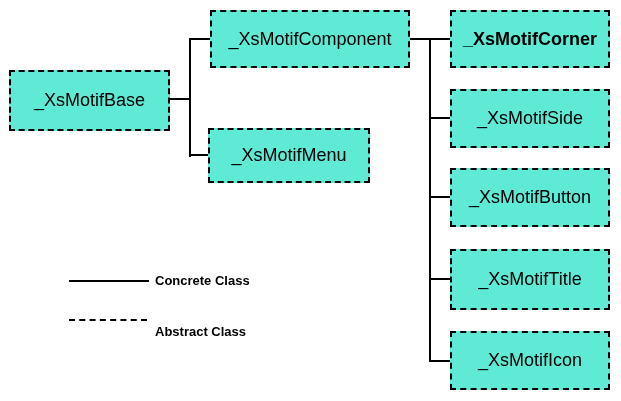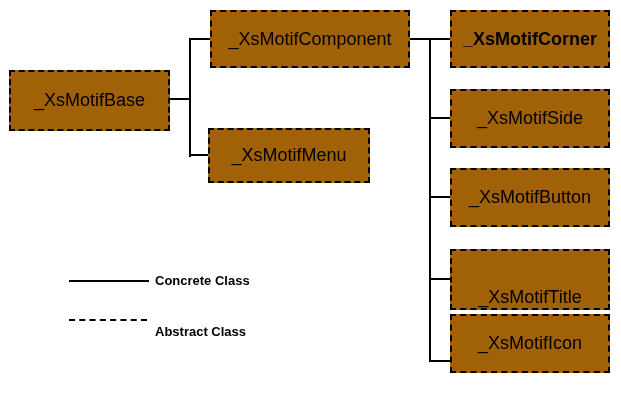--- a/index.html
+++ b/index.html
@@ -12,37 +12,37 @@
     width: 621px;
     height: 401px;
     background: #ffffff;
     font-family: "Liberation Sans", sans-serif;
     color: #000000;
     overflow: hidden;
   }
   .node {
     position: absolute;
     border: 2px dashed #000000;
-    background: #a16207;
+    background: #5eead4;
     display: flex;
     align-items: center;
     justify-content: center;
     font-size: 18px;
     font-weight: 400;
     white-space: nowrap;
     box-sizing: border-box;
   }
   .n-base      { left: 9px;   top: 70px;  width: 161px; height: 61px; }
   .n-component { left: 210px; top: 10px;  width: 200px; height: 58px; }
   .n-menu      { left: 208px; top: 128px; width: 162px; height: 55px; }
   .n-corner    { left: 450px; top: 10px;  width: 160px; height: 58px; font-weight: bold; }
   .n-side      { left: 450px; top: 89px;  width: 160px; height: 59px; }
   .n-button    { left: 450px; top: 168px; width: 160px; height: 59px; }
-  .n-title     { left: 450px; top: 249px; width: 160px; height: 61px; align-items: flex-end; }
-  .n-icon      { left: 450px; top: 314px; width: 160px; height: 59px; }
+  .n-title     { left: 450px; top: 249px; width: 160px; height: 61px; }
+  .n-icon      { left: 450px; top: 331px; width: 160px; height: 59px; }
 
   .line {
     position: absolute;
     background: #000000;
   }
   .l-base-h   { left: 170px; top: 98px;  width: 20px;  height: 2px; }
   .l-left-v   { left: 189px; top: 38px;  width: 2px;   height: 119px; }
   .l-comp-h   { left: 189px; top: 38px;  width: 21px;  height: 2px; }
   .l-menu-h   { left: 189px; top: 154px; width: 19px;  height: 2px; }
   .l-right-h  { left: 410px; top: 38px;  width: 40px;  height: 2px; }

